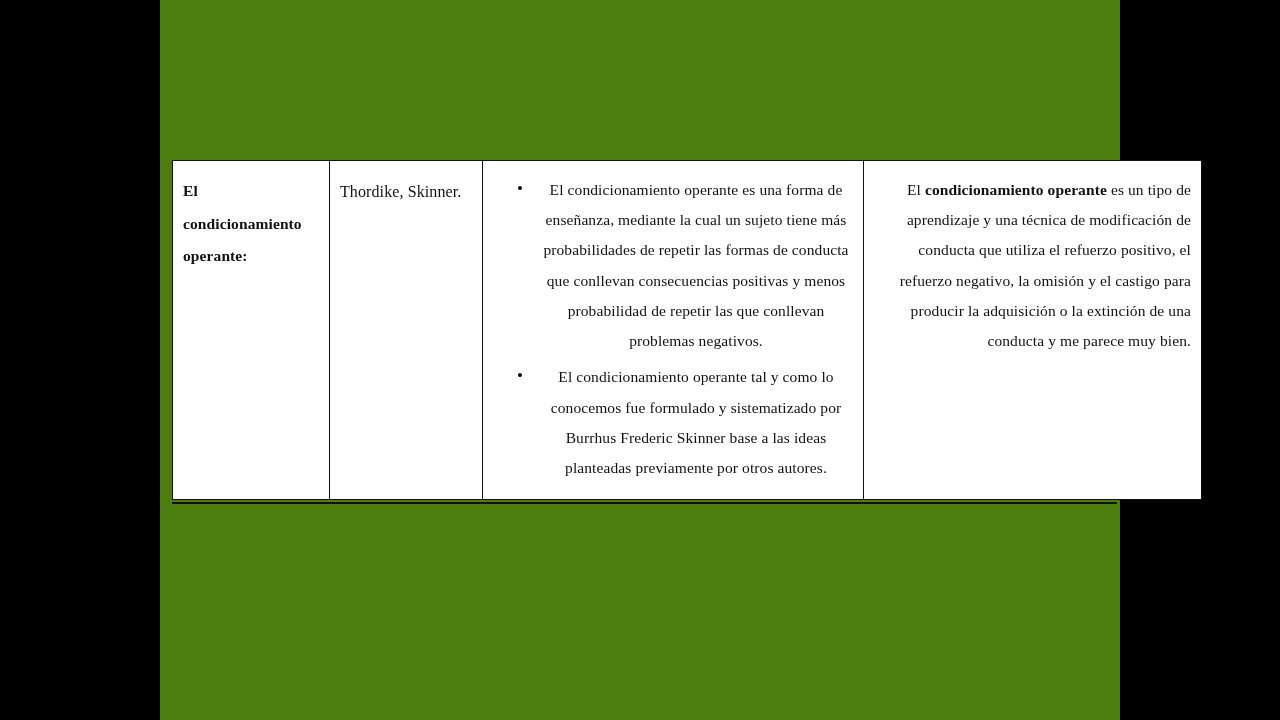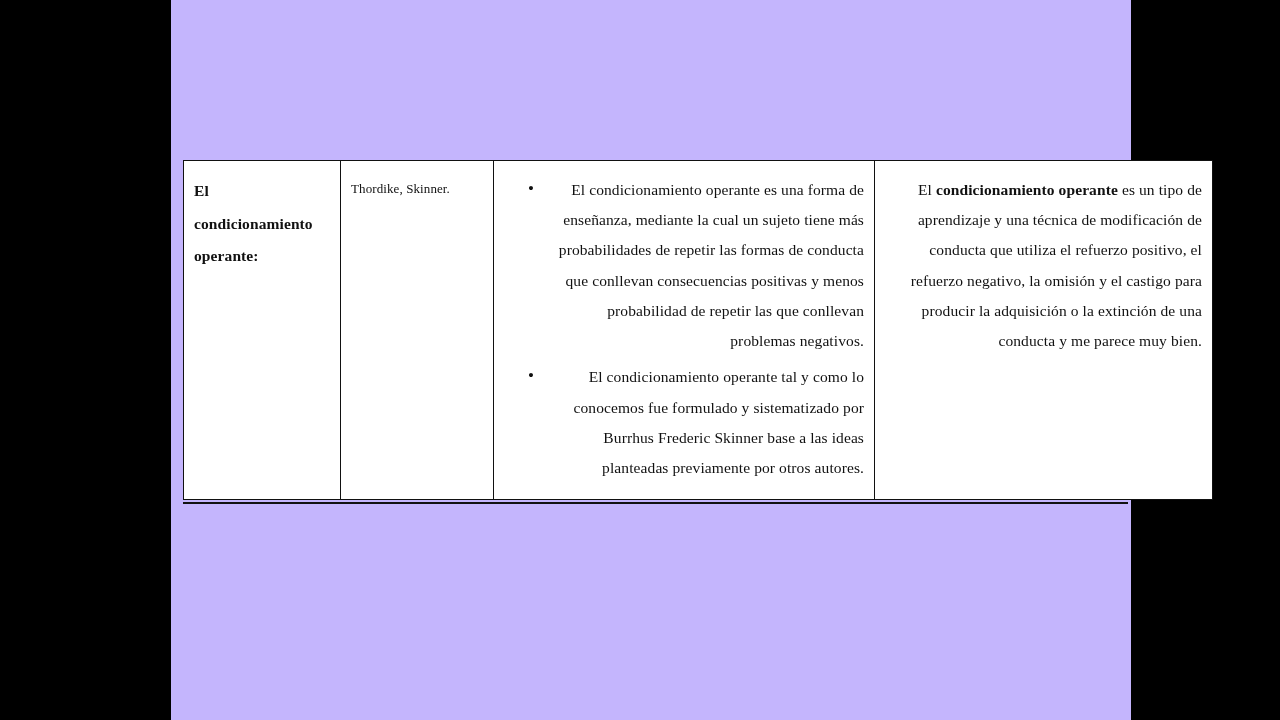--- a/index.html
+++ b/index.html
@@ -14,25 +14,25 @@
     font-family: "Liberation Serif", serif;
   }
   .slide-stage {
     position: relative;
     width: 1280px;
     height: 720px;
     background: #000000;
   }
   .slide-canvas {
     position: absolute;
-    left: 171px;
+    left: 160px;
     top: 0px;
     width: 960px;
     height: 720px;
-    background: #c4b5fd;
+    background: #4d7c0f;
   }
   .table-wrap {
     position: absolute;
     left: 12px;
     top: 160px;
     width: 945px;
   }
   table.content-table {
     border-collapse: collapse;
     table-layout: fixed;
@@ -52,33 +52,33 @@
   td.col-author { width: 132px; }
   td.col-desc   { width: 360px; padding-left: 6px; padding-right: 14px;}
   td.col-opinion{ width: 317px; padding-left: 12px; padding-right: 16px; text-align: right;}
 
   .term-text {
     font-weight: bold;
     font-size: 15.5px;
     line-height: 2.1;
   }
   .author-text {
-    font-size: 13px;
+    font-size: 16px;
     line-height: 2.1;
   }
   ul.bullets {
     margin: 0;
     padding: 0 0 0 24px;
     list-style: none;
   }
   ul.bullets li {
     position: relative;
     margin: 0 0 6px 0;
     padding-left: 22px;
-    text-align: right;
+    text-align: center;
   }
   ul.bullets li::before {
     content: "\2022";
     position: absolute;
     left: 0;
     top: -2px;
     font-size: 17px;
     line-height: 1.9;
     color: #111111;
   }

